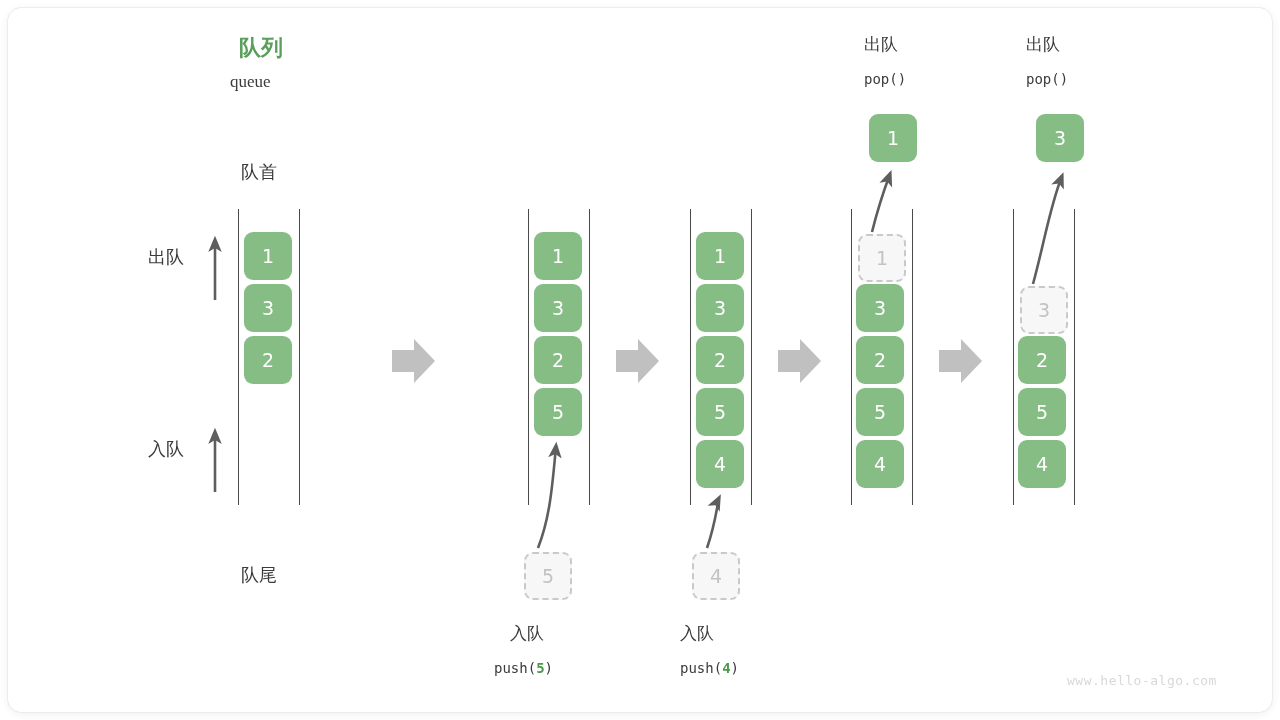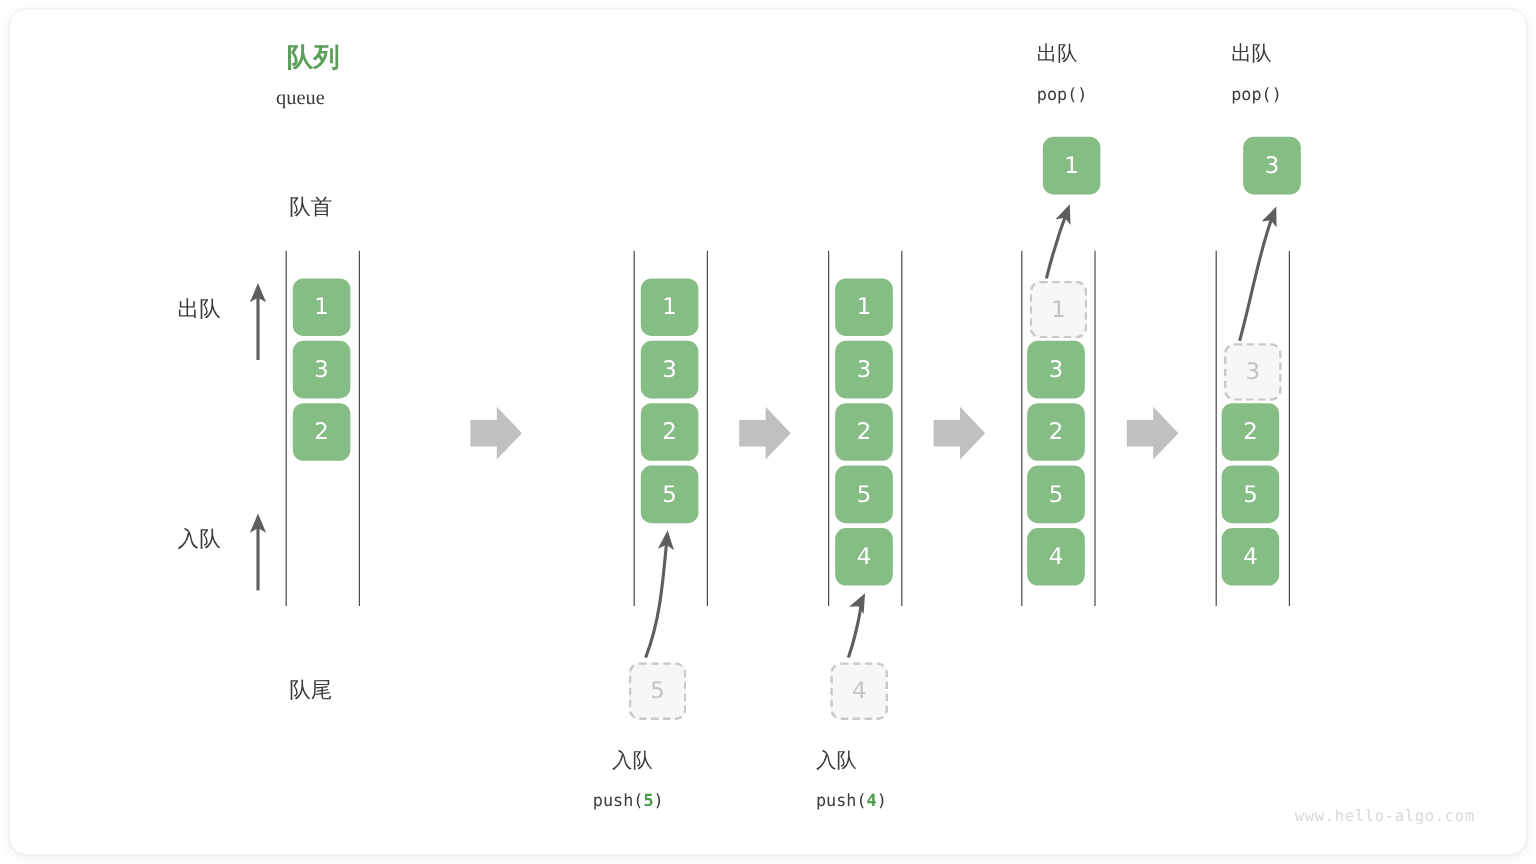--- a/index.html
+++ b/index.html
@@ -154,14 +154,14 @@
       <path d="M616,350 h22 v-11 l21,22 l-21,22 v-11 h-22 z" fill="#c0c0c0"></path>
     </g>
     <g>
       <path d="M778,350 h22 v-11 l21,22 l-21,22 v-11 h-22 z" fill="#c0c0c0"></path>
     </g>
     <g>
       <path d="M939,350 h22 v-11 l21,22 l-21,22 v-11 h-22 z" fill="#c0c0c0"></path>
     </g>
   </svg>
 
-  <div class="t wm mono" style="left:1067px;top:673px;margin-left:12px;">www.hello-algo.com</div>
+  <div class="t wm mono" style="left:1067px;top:673px;">www.hello-algo.com</div>
 </div>
 
 </body></html>

